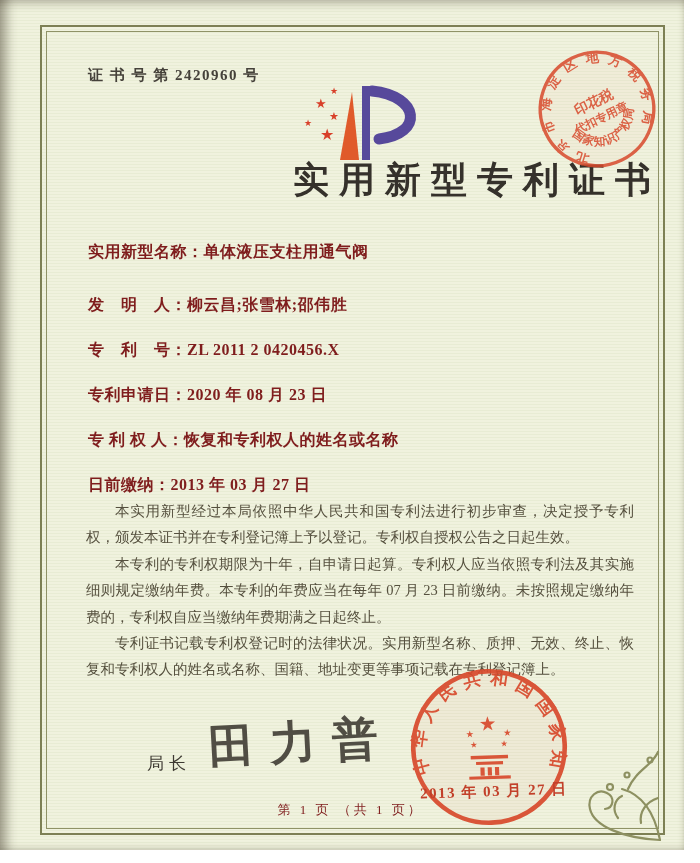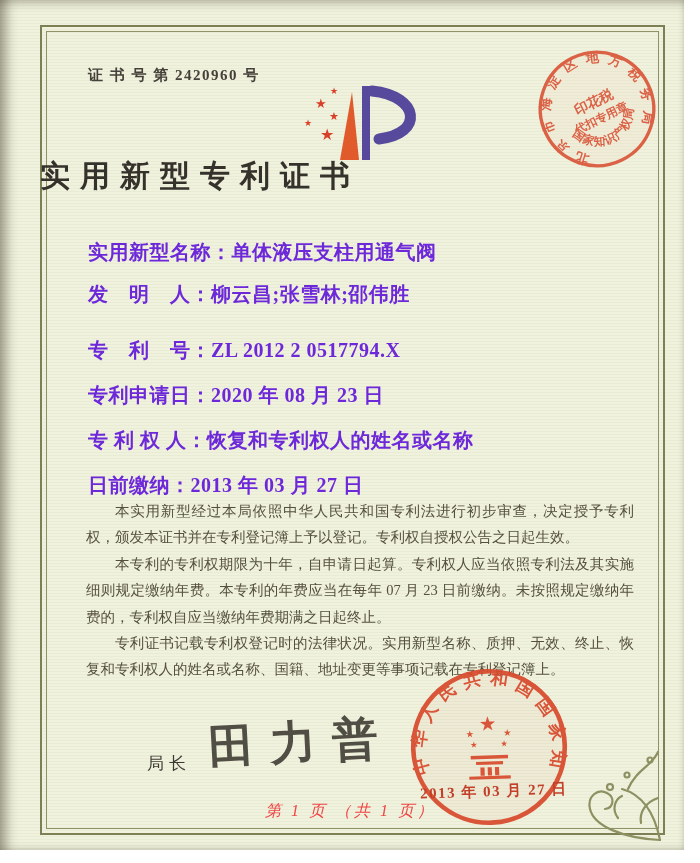--- a/index.html
+++ b/index.html
@@ -25,26 +25,26 @@
     content:"";position:absolute;left:4px;top:4px;right:4px;bottom:4px;
     border:1px solid #8f9266;
   }
   .cert-no{
     position:absolute;left:88px;top:66px;
     font-size:15px;color:#45413a;letter-spacing:1.5px;font-weight:600;
   }
   .logo{position:absolute;left:282px;top:82px;width:156px;height:80px;}
   .title{
     position:absolute;left:40px;top:156px;width:621px;margin:0;
-    text-align:left;font-size:30px;font-weight:700;color:#35312b;
+    text-align:right;font-size:36px;font-weight:700;color:#35312b;
     letter-spacing:10px;
   }
   .field-row{
     position:absolute;left:88px;width:540px;
-    font-size:20px;color:#6d28d9;font-weight:600;line-height:24px;
+    font-size:16px;color:#7f1d1d;font-weight:600;line-height:24px;
     letter-spacing:.5px;
   }
   .field-label{white-space:pre;}
   .paras{
     position:absolute;left:86px;top:498px;width:548px;
     font-size:14.5px;line-height:26.4px;color:#55503e;text-align:justify;
   }
   .paras p{margin:0;text-indent:2em;}
   .signer-title{
     position:absolute;left:147px;top:752px;
@@ -56,21 +56,21 @@
     transform:rotate(-3deg);opacity:.88;font-weight:600;
   }
   .office-seal{position:absolute;left:406px;top:664px;width:166px;height:166px;transform:rotate(-2deg);opacity:.92;}
   .seal-date{
     position:absolute;left:420px;top:782px;
     font-size:15px;font-weight:700;color:#c2402a;letter-spacing:1.5px;
     transform:rotate(-2deg);
   }
   .footer{
     position:absolute;left:40px;top:801px;width:621px;text-align:center;
-    font-size:16px;color:#ef4444;letter-spacing:3px;font-style:italic;
+    font-size:13px;color:#7f1d1d;letter-spacing:3px;
   }
   .tax-seal{position:absolute;left:534px;top:46px;width:126px;height:126px;transform:rotate(-26deg);opacity:.85;}
   .flourish{position:absolute;left:560px;top:698px;width:112px;height:146px;}
   .seal-ring-text{fill:#d8492c;font-weight:700;font-family:"Liberation Serif","DejaVu Serif",serif;}
   .seal-center-text{fill:#d8492c;font-weight:700;text-anchor:middle;font-family:"Liberation Serif","DejaVu Serif",serif;}
 </style>
 </head>
 <body>
 
 <div class="page">
@@ -90,25 +90,25 @@
       <text x="22" y="44" font-size="9">★</text>
       <text x="38" y="58" font-size="16">★</text>
     </g>
   </svg>
 
   <h1 class="title">实用新型专利证书</h1>
 
   <div class="field-row" style="top:240px">
     <span class="field-label">实用新型名称：</span><span class="field-value">单体液压支柱用通气阀</span>
   </div>
-  <div class="field-row" style="top:282px">
+  <div class="field-row" style="top:293px">
     <span class="field-label">发　明　人：</span><span class="field-value">柳云昌;张雪林;邵伟胜</span>
   </div>
   <div class="field-row" style="top:338px">
-    <span class="field-label">专　利　号：</span><span class="field-value">ZL 2012 2 0517794.X</span>
+    <span class="field-label">专　利　号：</span><span class="field-value">ZL 2011 2 0420456.X</span>
   </div>
   <div class="field-row" style="top:383px">
     <span class="field-label">专利申请日：</span><span class="field-value">2020 年 08 月 23 日</span>
   </div>
   <div class="field-row" style="top:428px">
     <span class="field-label">专 利 权 人：</span><span class="field-value">恢复和专利权人的姓名或名称</span>
   </div>
   <div class="field-row" style="top:473px">
     <span class="field-label">日前缴纳：</span><span class="field-value">2013 年 03 月 27 日</span>
   </div>

